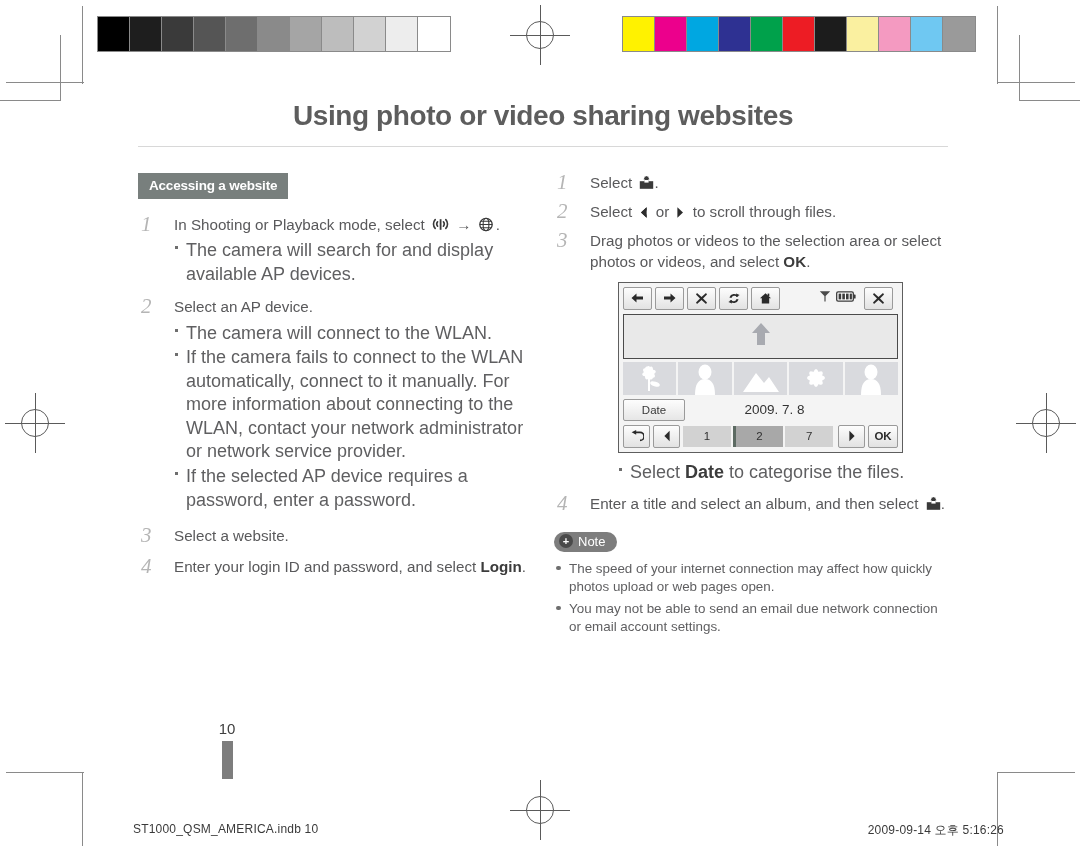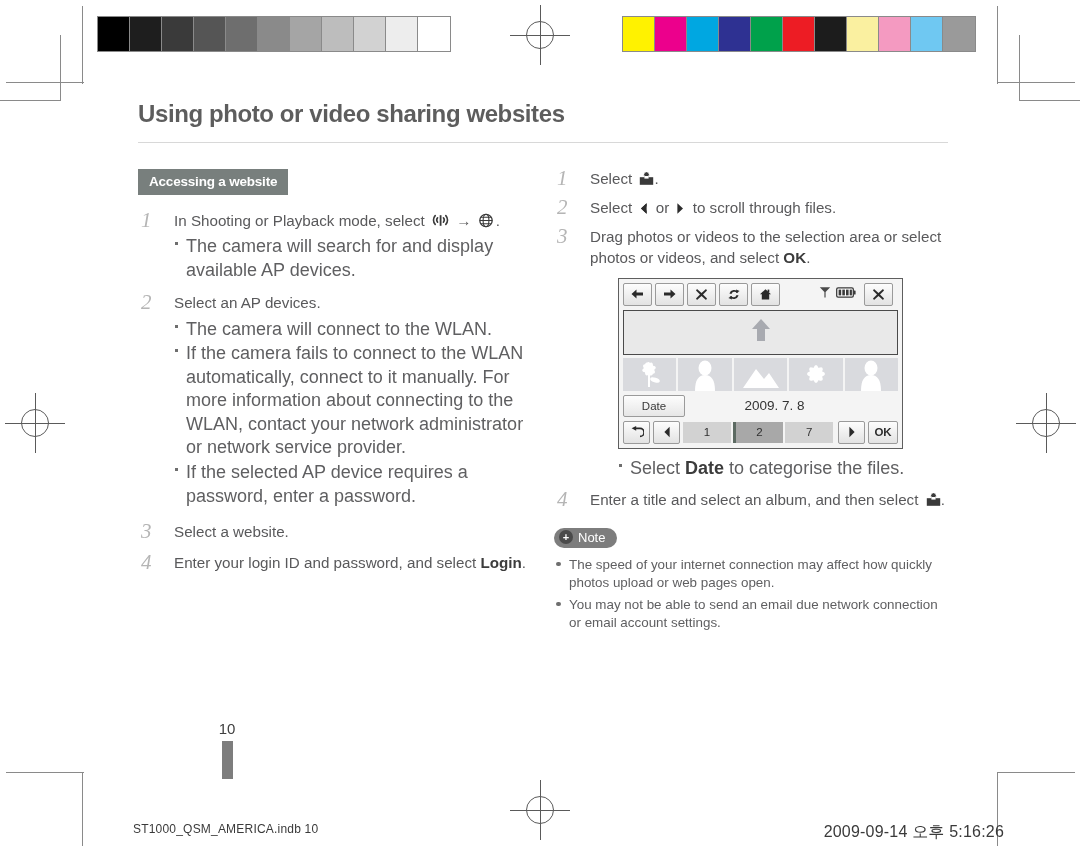--- a/index.html
+++ b/index.html
@@ -36,25 +36,26 @@
 
   
   .cal-bar { position: absolute; display: flex; border: 1px solid #8a8a8a; }
   .cal-bar .sw { width: 32px; height: 34px; border-right: 1px solid #8a8a8a; }
   .cal-bar .sw:last-child { border-right: none; }
 
   
   .page { position: absolute; left: 138px; top: 100px; width: 810px; }
 
   .page-title {
-    font-size: 24px;
+    font-size: 28px;
     font-weight: bold;
     color: #5d5d5d;
     letter-spacing: -0.4px;
     margin-bottom: 14px;
+    text-align: center;
   }
   .title-rule {
     border-bottom: 1px solid #d8d8d8;
     margin-bottom: 26px;
   }
 
   .columns { display: flex; gap: 0px; }
   .col-left  { width: 400px; }
   .col-right { width: 400px; margin-left: 22px; }
 
@@ -232,21 +233,21 @@
   
   .footer-left {
     position: absolute; left: 133px; top: 822px;
     font-size: 12px; color: #3a3a3a;
     font-family: "Liberation Sans", sans-serif;
     letter-spacing: 0.2px;
     text-align: center;
   }
   .footer-right {
     position: absolute; right: 76px; top: 822px;
-    font-size: 16px; color: #3a3a3a;
+    font-size: 12px; color: #3a3a3a;
     letter-spacing: 0.2px;
   }
 </style>
 </head>
 <body>
 
 <div>
 
   <div class="crop-mark" style="left:82px; top:6px; width:1.4px; height:78px;"></div>
   <div class="crop-mark" style="left:6px; top:82px; width:78px; height:1.4px;"></div>
@@ -347,21 +348,21 @@
               </svg>
             </span><span>.</span>
           </div>
           <ul class="bullets">
             <li>The camera will search for and display available AP devices.</li>
           </ul>
         </li>
 
         <li>
           <span class="num">2</span>
-          <div class="step-text">Select an AP devices.</div>
+          <div class="step-text">Select an AP device.</div>
           <ul class="bullets">
             <li>The camera will connect to the WLAN.</li>
             <li>If the camera fails to connect to the WLAN automatically, connect to it manually. For more information about connecting to the WLAN, contact your network administrator or network service provider.</li>
             <li>If the selected AP device requires a password, enter a password.</li>
           </ul>
         </li>
 
         <li style="margin-top:14px;">
           <span class="num">3</span>
           <div class="step-text">Select a website.</div>

